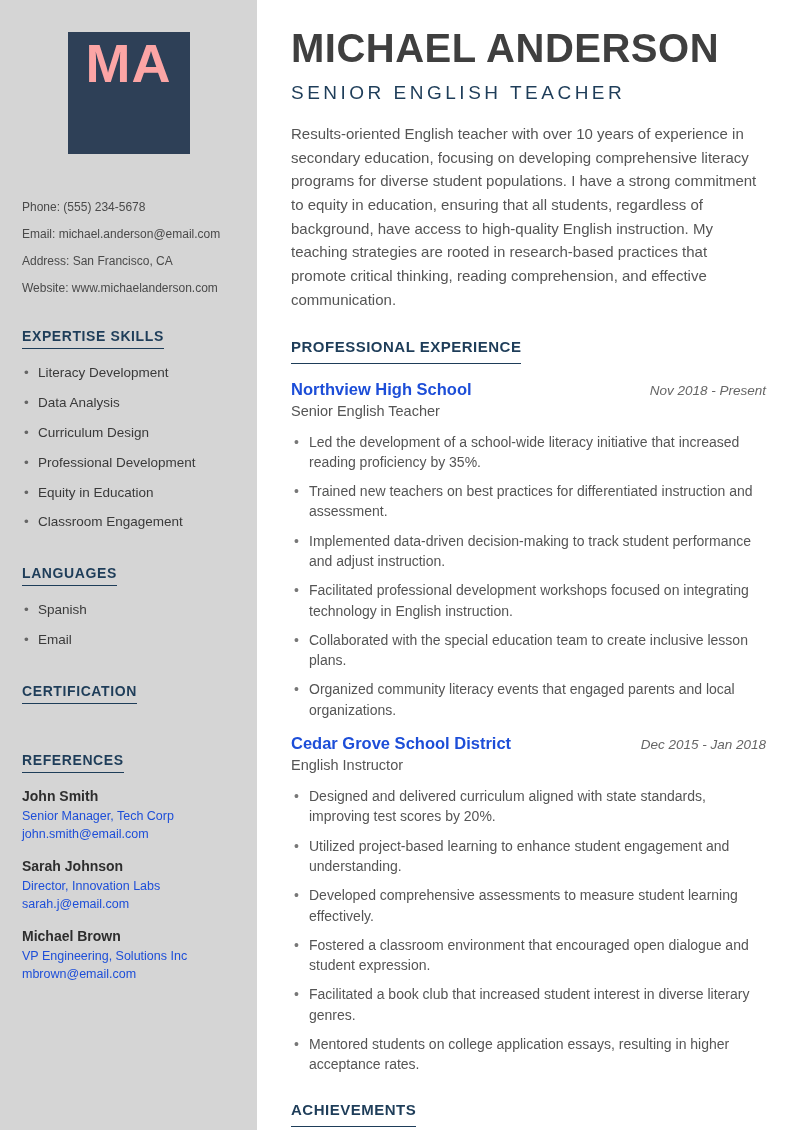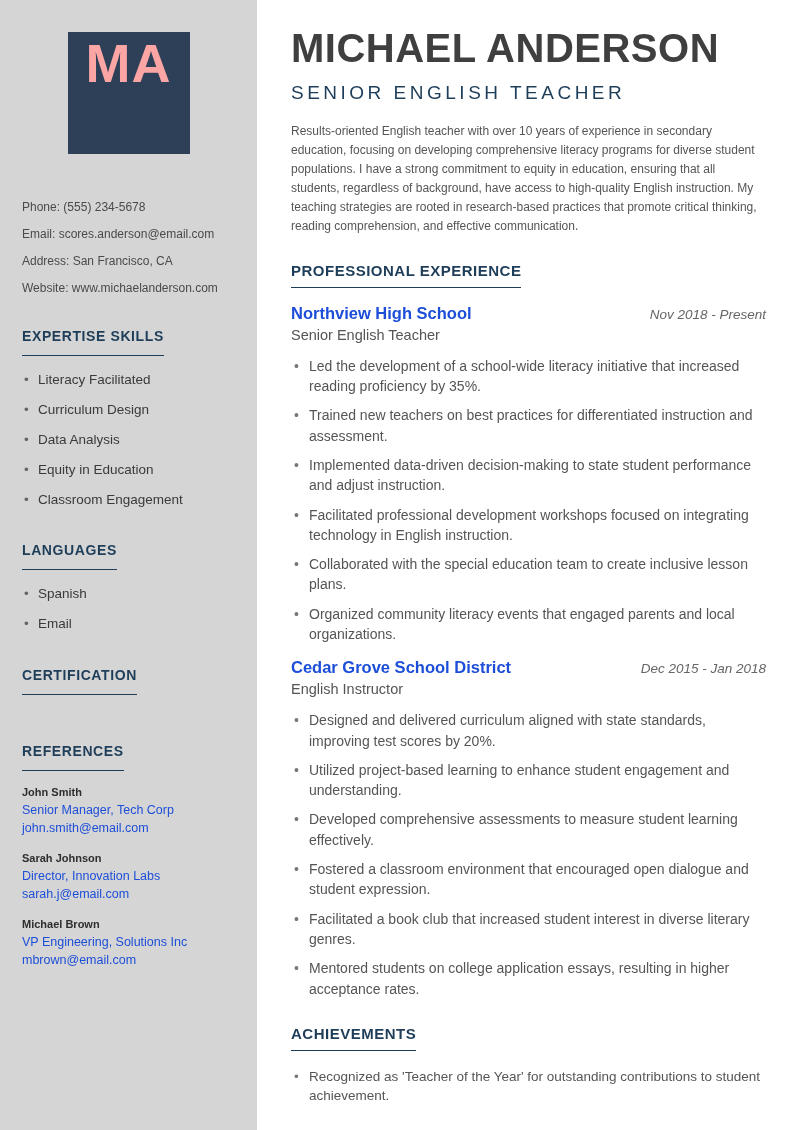--- a/index.html
+++ b/index.html
@@ -34,41 +34,41 @@
   }
   .contact p { font-size: 12px; color: #4a4a4a; margin-bottom: 13px; }
   .side-section { margin-top: 32px; }
   .side-heading {
     display: inline-block;
     font-size: 14px;
     font-weight: bold;
     color: #1e3d59;
     letter-spacing: 0.6px;
     border-bottom: 1.5px solid #1e3d59;
-    padding-bottom: 11px;
+    padding-bottom: 4px;
     margin-bottom: 15px;
   }
   .side-list { list-style: none; }
   .side-list li {
     position: relative;
     padding-left: 16px;
     font-size: 13.5px;
     color: #3a3a3a;
     line-height: 1.4;
     margin-bottom: 11px;
   }
   .side-list li::before { content: "•"; position: absolute; left: 2px; color: #666; }
   .ref { margin-bottom: 17px; }
-  .ref-name { font-size: 11px; font-weight: bold; color: #2e2e2e; margin-bottom: 5px; }
+  .ref-name { font-size: 14px; font-weight: bold; color: #2e2e2e; margin-bottom: 5px; }
   .ref-role, .ref-email { font-size: 12.5px; color: #1d4ed8; margin-bottom: 4px; }
   
   .main { flex: 1; padding: 26px 34px 0 34px; }
   .name { font-size: 40px; font-weight: bold; color: #3f3f3f; letter-spacing: 0.5px; }
   .title { font-size: 19px; color: #1e3d59; letter-spacing: 3.5px; margin-top: 11px; font-weight: 500; }
-  .summary { margin-top: 18px; font-size: 12px; color: #555; line-height: 1.58; }
+  .summary { margin-top: 18px; font-size: 15px; color: #555; line-height: 1.58; }
   .main-section { margin-top: 26px; }
   .main-heading {
     display: inline-block;
     font-size: 15px;
     font-weight: bold;
     color: #1e3d59;
     letter-spacing: 0.5px;
     border-bottom: 1.5px solid #1e3d59;
     padding-bottom: 8px;
     margin-bottom: 16px;
@@ -95,31 +95,32 @@
 
 <div class="page">
 
   <aside class="sidebar">
     <div class="avatar">
       <span>MA</span>
     </div>
 
     <div class="contact">
       <p>Phone: (555) 234-5678</p>
-      <p>Email: scores.anderson@email.com</p>
+      <p>Email: michael.anderson@email.com</p>
       <p>Address: San Francisco, CA</p>
       <p>Website: www.michaelanderson.com</p>
     </div>
 
     <div class="side-section">
       <h2 class="side-heading">EXPERTISE SKILLS</h2>
       <ul class="side-list">
-        <li>Literacy Facilitated</li>
+        <li>Literacy Development</li>
+        <li>Data Analysis</li>
         <li>Curriculum Design</li>
-        <li>Data Analysis</li>
+        <li>Professional Development</li>
         <li>Equity in Education</li>
         <li>Classroom Engagement</li>
       </ul>
     </div>
 
     <div class="side-section">
       <h2 class="side-heading">LANGUAGES</h2>
       <ul class="side-list">
         <li>Spanish</li>
         <li>Email</li>
@@ -160,21 +161,21 @@
 
       <div class="job">
         <div class="job-header">
           <span class="job-company">Northview High School</span>
           <span class="job-dates">Nov 2018 - Present</span>
         </div>
         <p class="job-role">Senior English Teacher</p>
         <ul class="bullet-list">
           <li>Led the development of a school-wide literacy initiative that increased reading proficiency by 35%.</li>
           <li>Trained new teachers on best practices for differentiated instruction and assessment.</li>
-          <li>Implemented data-driven decision-making to state student performance and adjust instruction.</li>
+          <li>Implemented data-driven decision-making to track student performance and adjust instruction.</li>
           <li>Facilitated professional development workshops focused on integrating technology in English instruction.</li>
           <li>Collaborated with the special education team to create inclusive lesson plans.</li>
           <li>Organized community literacy events that engaged parents and local organizations.</li>
         </ul>
       </div>
 
       <div class="job">
         <div class="job-header">
           <span class="job-company">Cedar Grove School District</span>
           <span class="job-dates">Dec 2015 - Jan 2018</span>

